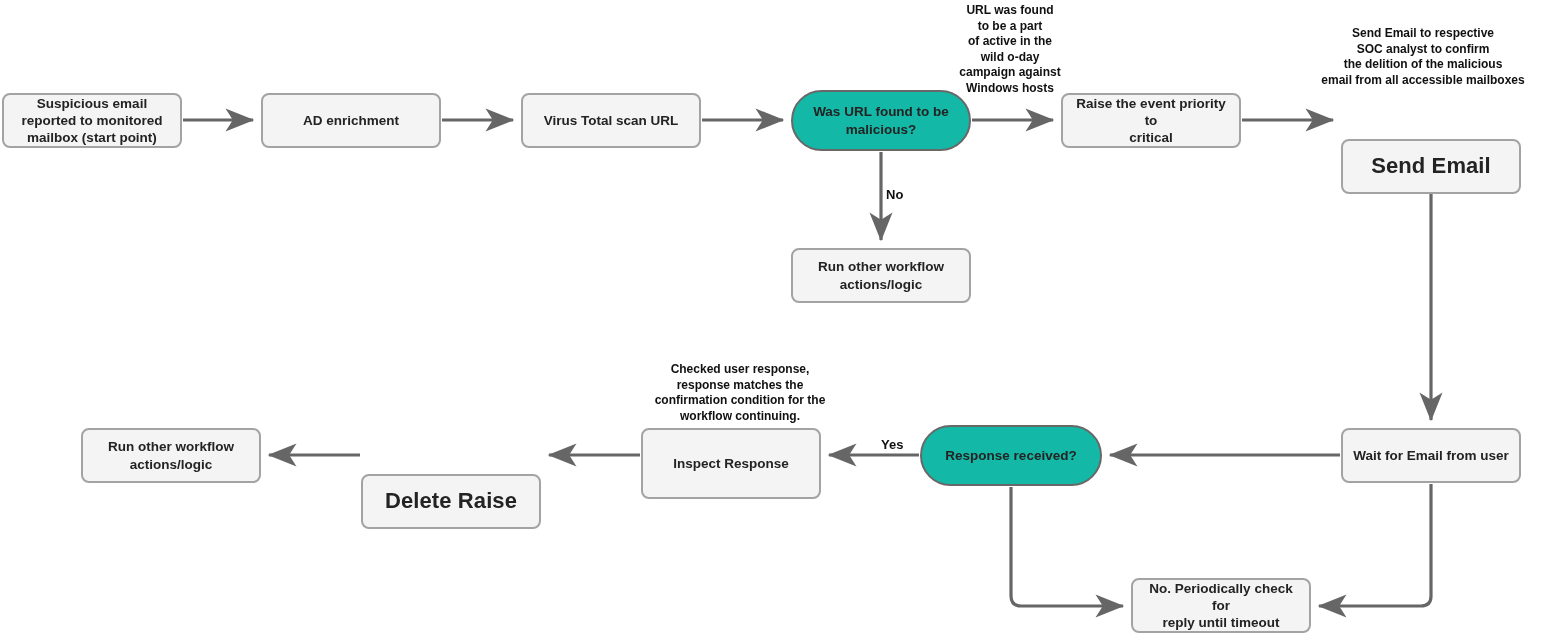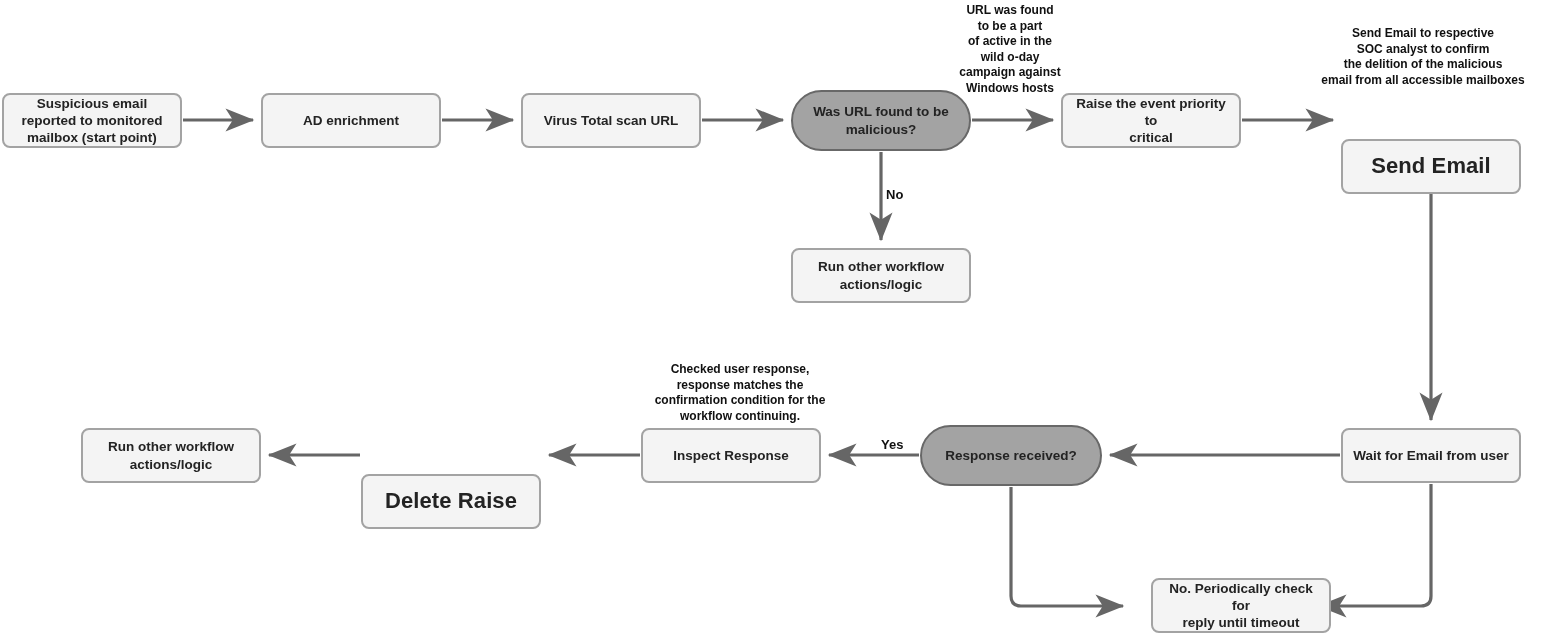--- a/index.html
+++ b/index.html
@@ -45,21 +45,21 @@
     line-height: 1.28;
     padding: 4px 8px;
   }
   .node.big {
     font-size: 22px;
     font-weight: bold;
     letter-spacing: 0.1px;
     margin-top: 46px;
   }
   .node.decision {
-    background: #a3a3a3;
+    background: #14b8a6;
     border: 2px solid #686868;
     border-radius: 999px;
     color: #232323;
     font-weight: bold;
     align-items: center;
   }
   .node-label {
     display: block;
     white-space: pre-line;
   }
@@ -147,34 +147,34 @@
   </div>
 
   <div class="node" style="left:1341px; top:428px; width:180px; height:55px;">
     <span class="node-label">Wait for Email from user</span>
   </div>
 
   <div class="node decision" style="left:920px; top:425px; width:182px; height:61px;">
     <span class="node-label">Response received?</span>
   </div>
 
-  <div class="node" style="left:641px; top:428px; width:180px; height:55px;">
+  <div class="node" style="left:641px; top:428px; width:180px; height:71px;">
     <span class="node-label">Inspect Response</span>
   </div>
 
   <div class="node big" style="left:361px; top:428px; width:180px; height:55px;">
     <span class="node-label">Delete Raise</span>
   </div>
 
   <div class="node" style="left:81px; top:428px; width:180px; height:55px;">
     <span class="node-label">Run other workflow
 actions/logic</span>
   </div>
 
-  <div class="node" style="left:1131px; top:578px; width:180px; height:55px;margin-left:20px;">
+  <div class="node" style="left:1131px; top:578px; width:180px; height:55px;">
     <span class="node-label">No. Periodically check for
 reply until timeout</span>
   </div>
 
   <div class="note" style="left:930px; top:3px; width:160px;">URL was found
 to be a part
 of active in the
 wild o-day
 campaign against
 Windows hosts</div>

